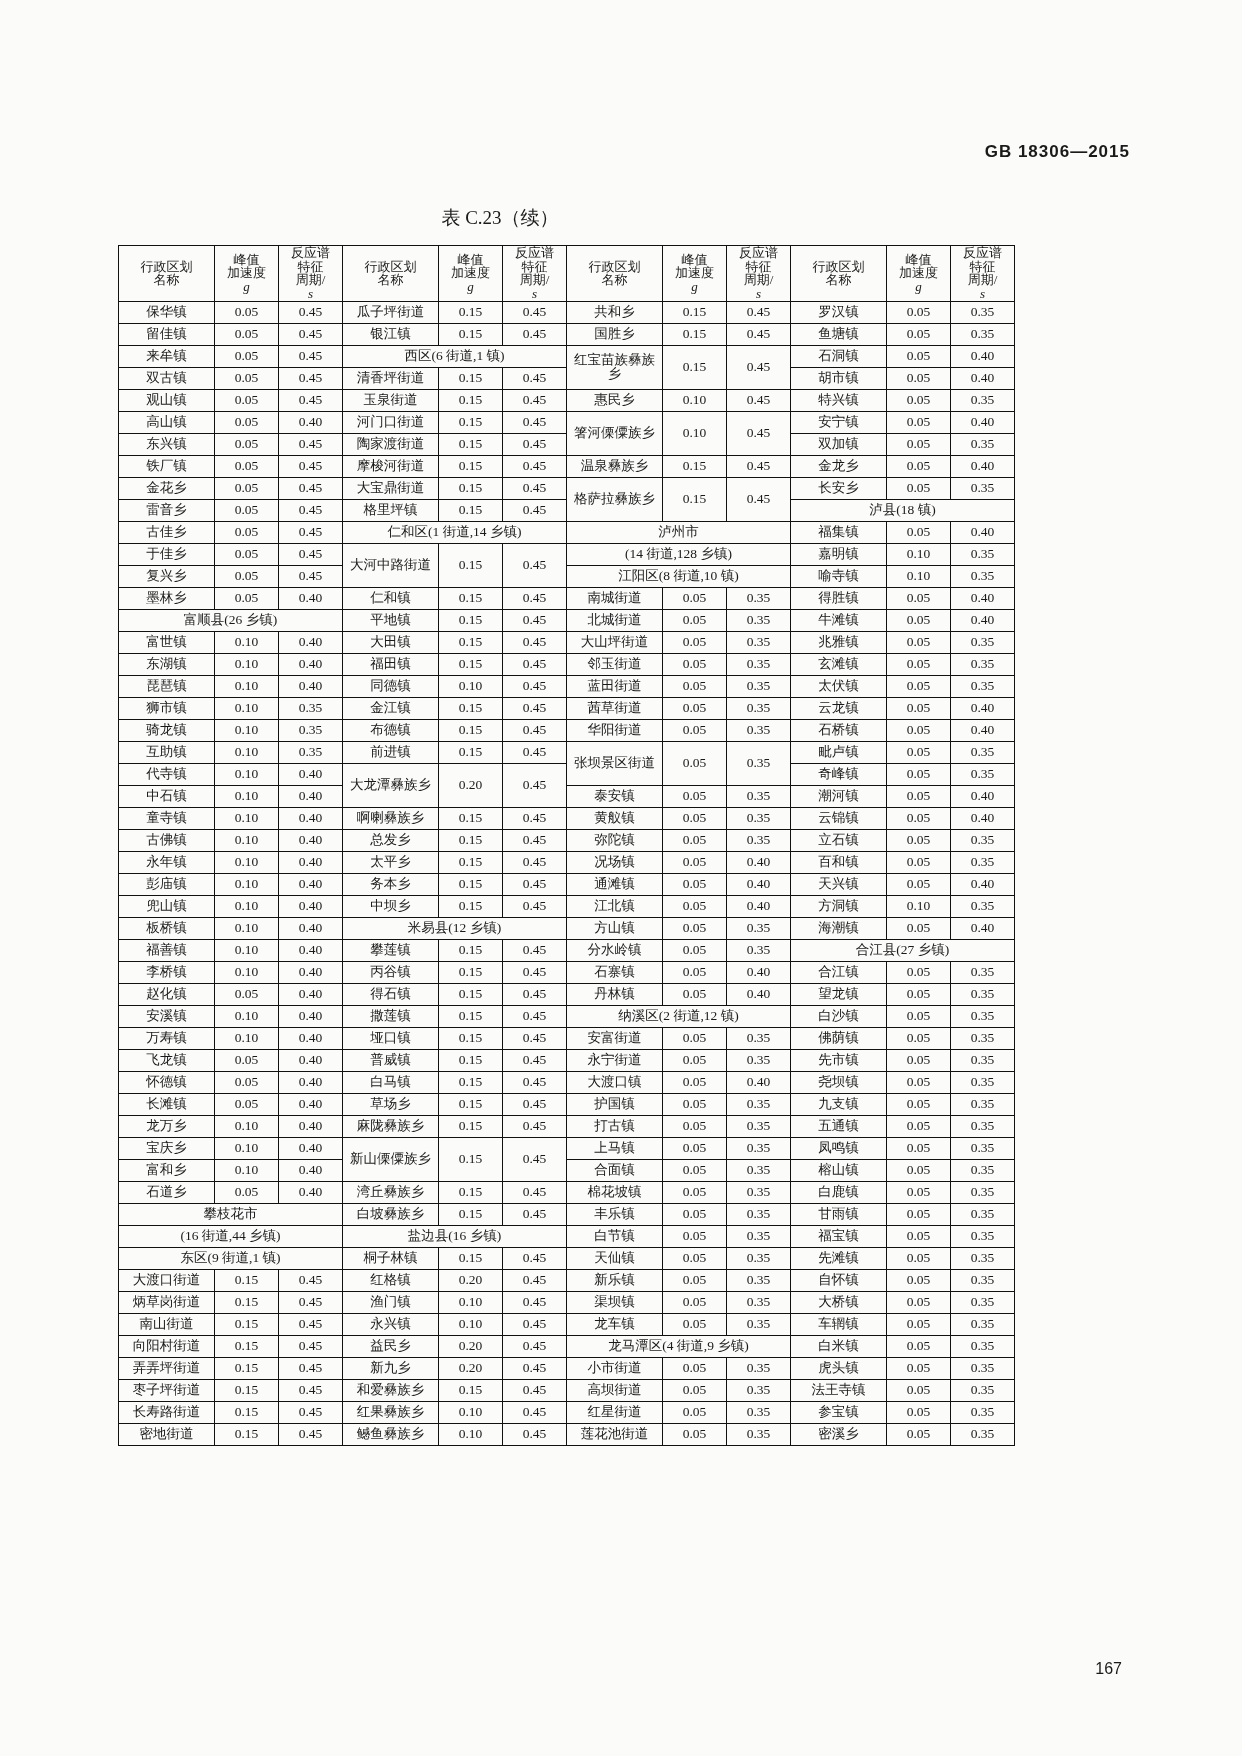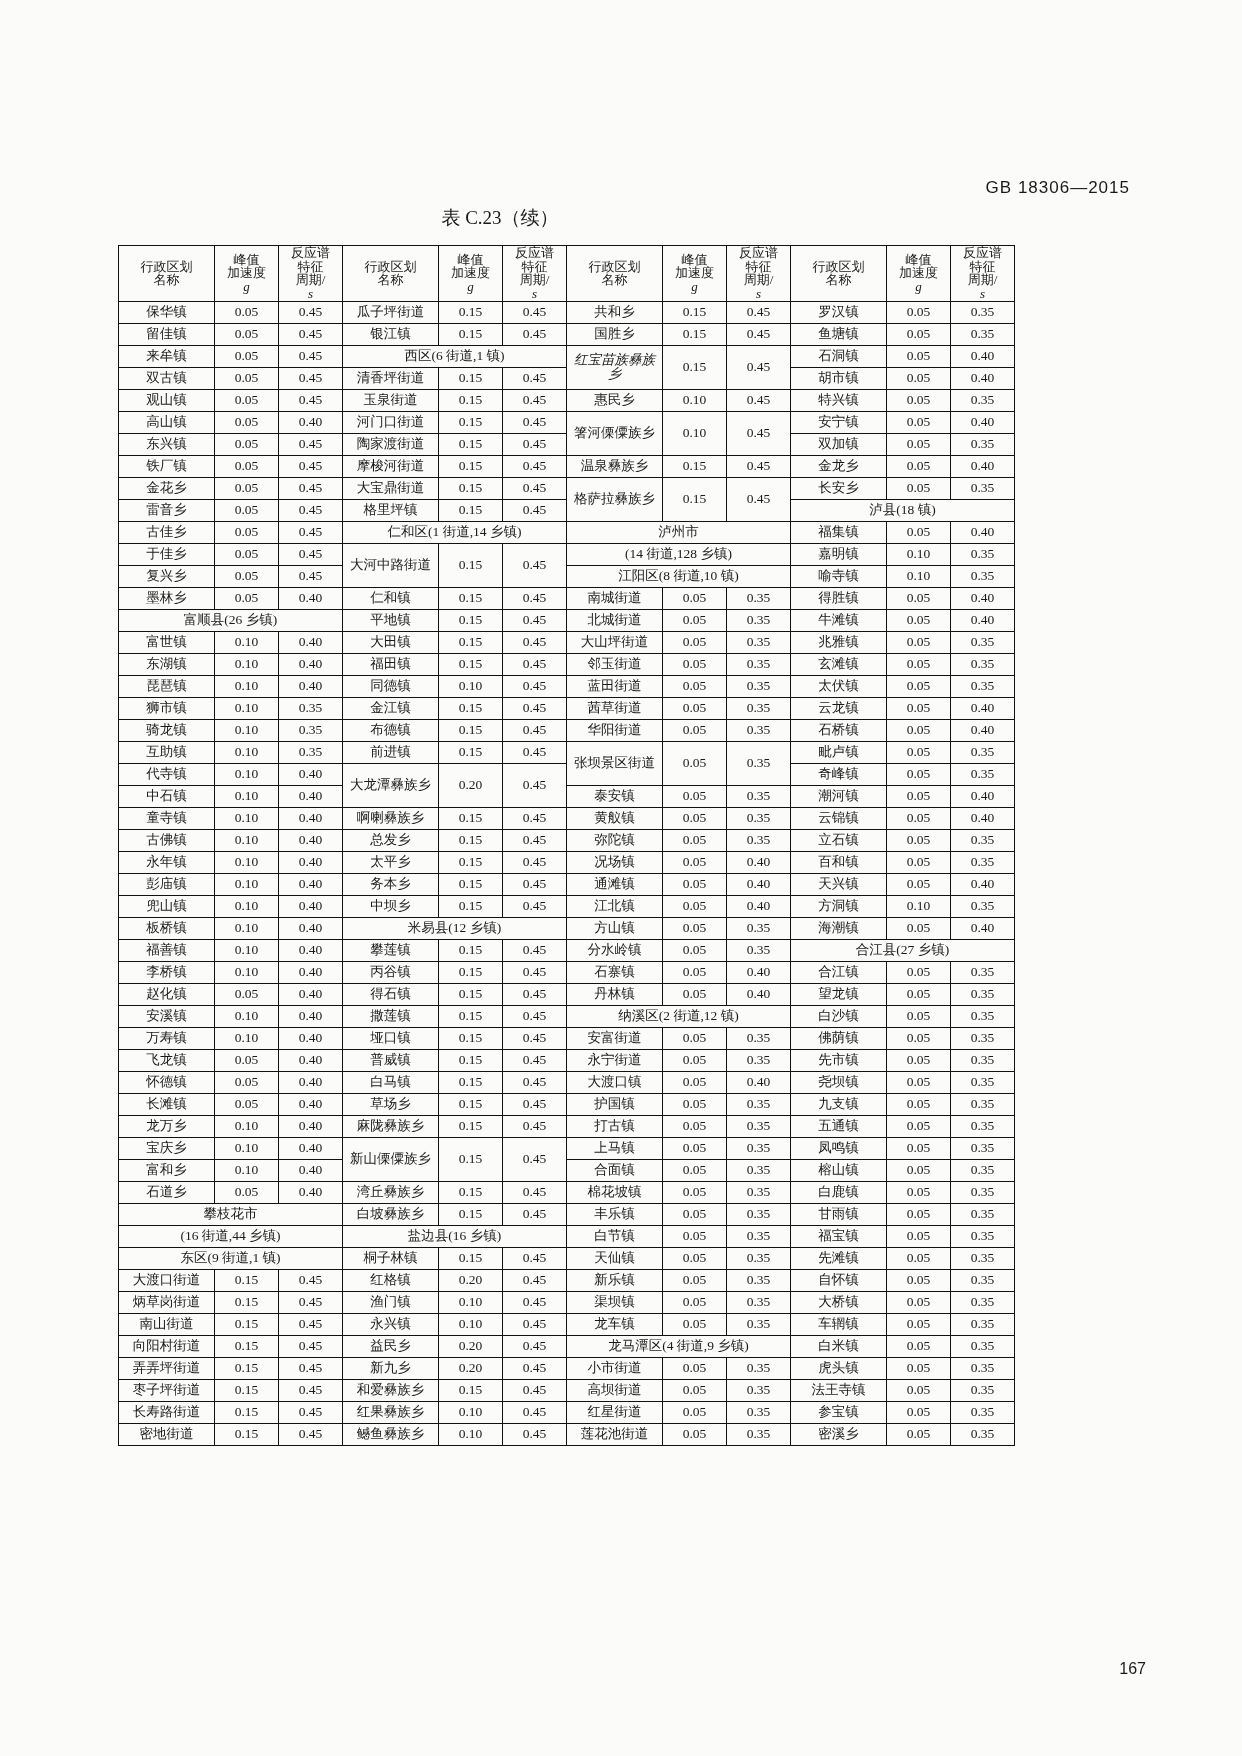--- a/index.html
+++ b/index.html
@@ -10,21 +10,21 @@
     position:relative;
     overflow:hidden;
   }
   .page {
     position:absolute; inset:0;
     background:#fbfbf9;
   }
   .header-code {
     position:absolute; top:142px; right:112px;
     font-family:"Liberation Sans", sans-serif;
-    font-weight:normal; font-size:17px; letter-spacing:1px;margin-top:36px;
+    font-weight:bold; font-size:17px; letter-spacing:1px;
   }
   .table-title {
     position:absolute; top:205px; left:0; width:1000px;
     text-align:center; font-size:19px;
   }
   .table-wrap {
     position:absolute; top:245px; left:118px; width:880px;
   }
   table.main {
     border-collapse:collapse;
@@ -53,21 +53,21 @@
     padding:5px 2px;
     line-height:1.12;
     font-size:13px;
   }
   thead td .ital { font-style:italic; font-family:"Liberation Serif", serif; }
   col.c-name { width:96px; }
   col.c-acc  { width:64px; }
   col.c-per  { width:64px; }
   .wrapname { white-space:normal; line-height:1.05; }
   .page-num {
-    position:absolute; bottom:78px; right:96px;
+    position:absolute; bottom:78px; right:120px;
     font-family:"Liberation Sans", sans-serif;
     font-size:16px;
   }
 </style>
 </head>
 <body>
 
 <div class="page">
 
   <div class="header-code">GB 18306—2015</div>
@@ -184,21 +184,21 @@
             <td>0.45</td>
             <td class="name">鱼塘镇</td>
             <td>0.05</td>
             <td>0.35</td>
           </tr>
           <tr>
             <td class="name">来牟镇</td>
             <td>0.05</td>
             <td>0.45</td>
             <td colspan="3" class="span-head">西区(6 街道,1 镇)</td>
-            <td class="name wrapname" rowspan="2" style="white-space: normal; font-style: italic;">红宝苗族彝族乡</td>
+            <td class="name wrapname" rowspan="2" style="white-space: normal;">红宝苗族彝族乡</td>
             <td rowspan="2">0.15</td>
             <td rowspan="2">0.45</td>
             <td class="name">石洞镇</td>
             <td>0.05</td>
             <td>0.40</td>
           </tr>
           <tr>
             <td class="name">双古镇</td>
             <td>0.05</td>
             <td>0.45</td>

